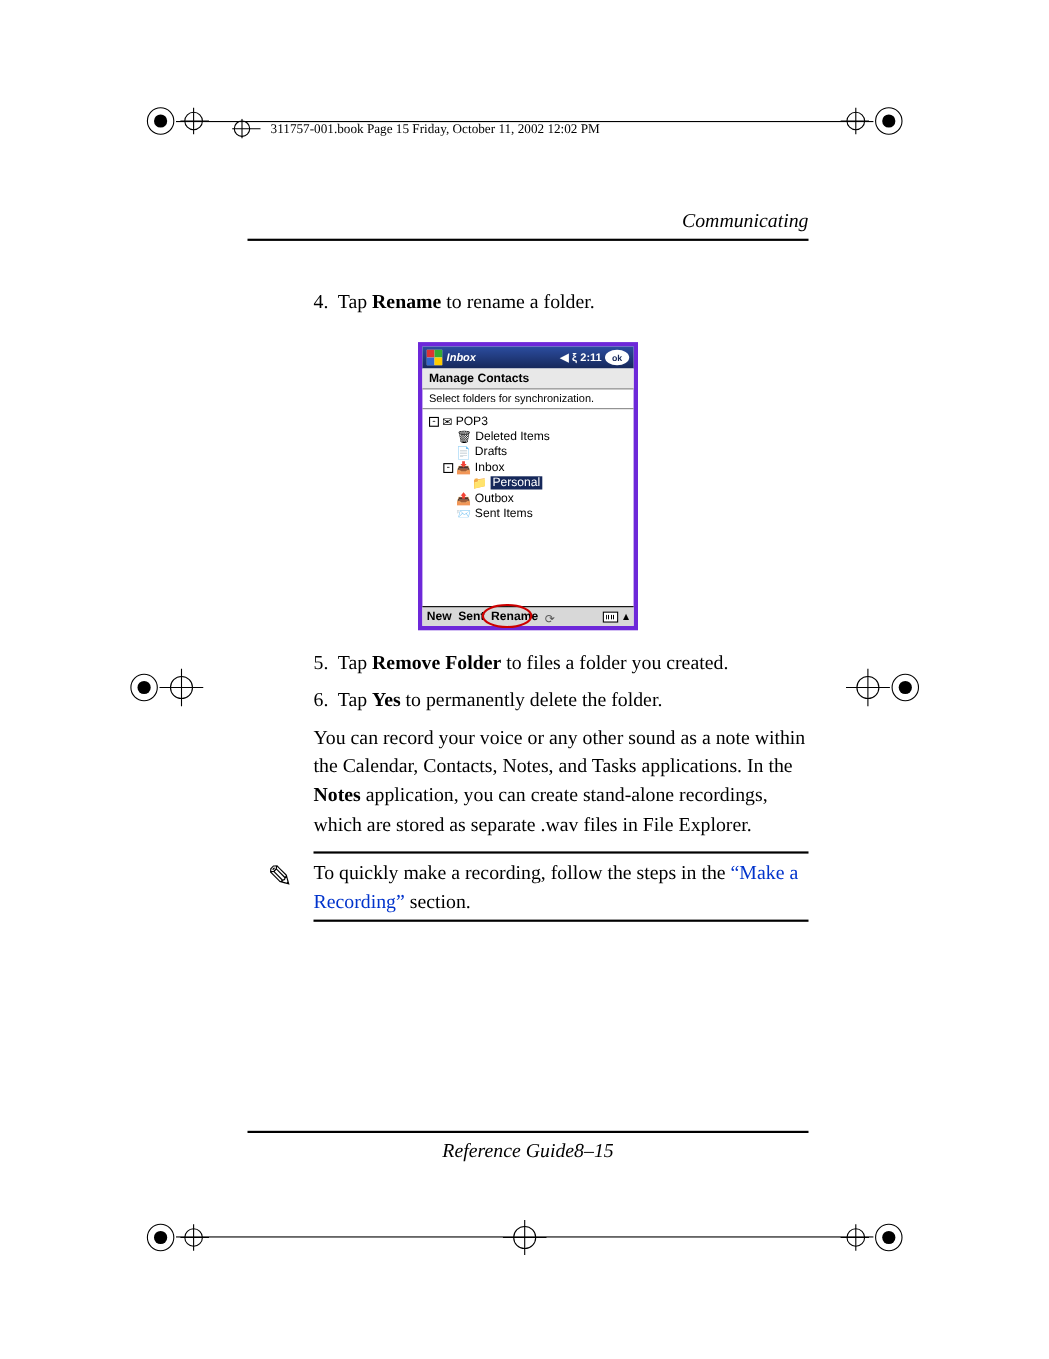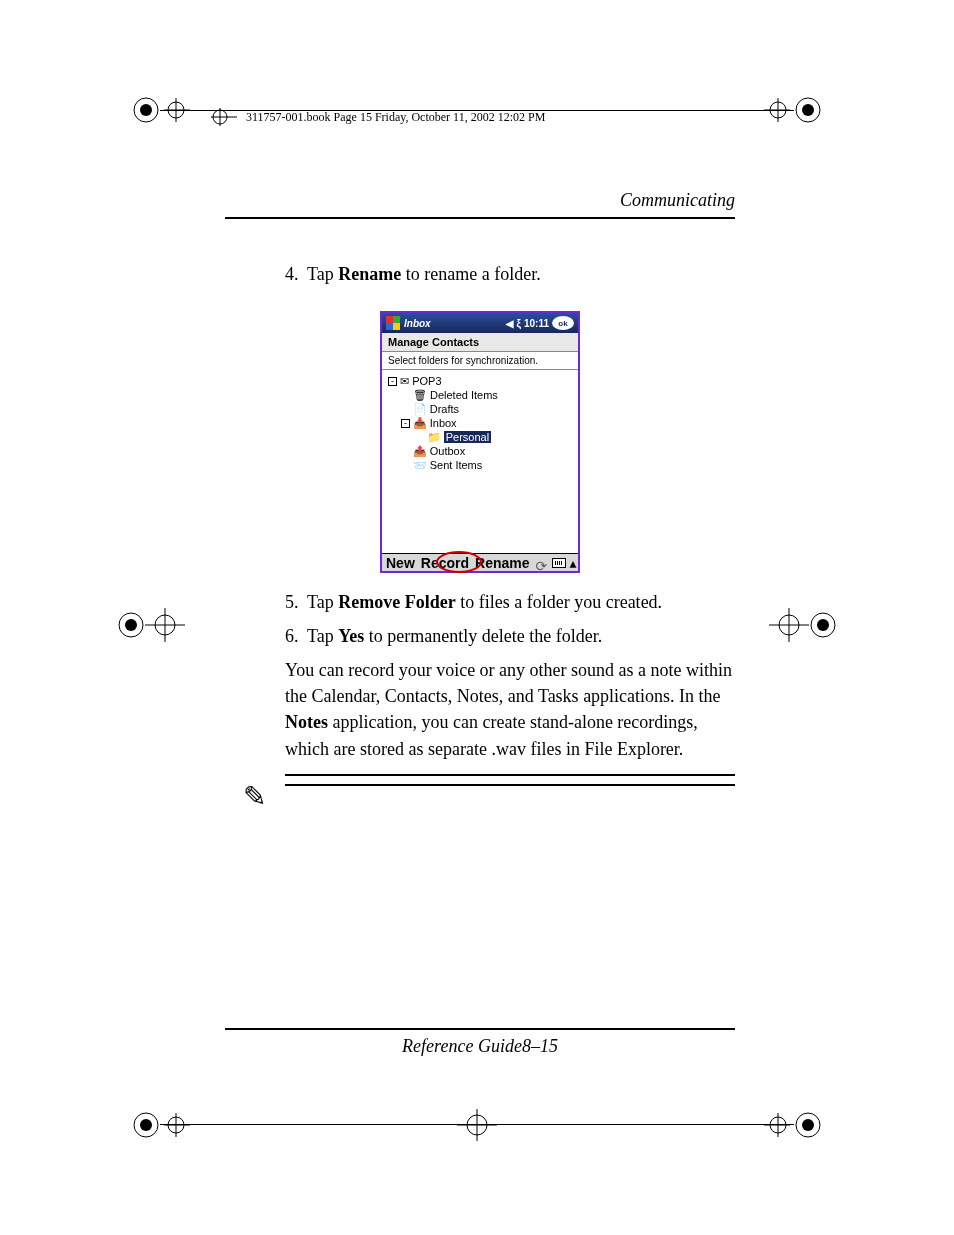--- a/index.html
+++ b/index.html
@@ -107,21 +107,21 @@
     border-top: 2px solid #000;
     padding-top: 6px;
   }
 
   
   .pda {
     width: 200px;
     height: 262px;
     margin: 24px auto 16px auto;
     background: #fff;
-    border: 2px solid #6d28d9;
+    border: 4px solid #6d28d9;
     font-family: Tahoma, Arial, sans-serif;
     font-size: 10px;
     color: #000;
     display: flex;
     flex-direction: column;
   }
   .pda-titlebar {
     background: linear-gradient(#2c4da0, #16285a);
     color: #fff;
     height: 20px;
@@ -163,21 +163,21 @@
   .pda-tree .sel { background:#16285a; color:#fff; padding:0 2px; }
   .pda-bottom {
     height: 18px;
     border-top: 1px solid #000;
     background: #d8d8d8;
     display:flex;
     align-items:center;
     padding: 0 4px;
     gap: 6px;
     position: relative;
-    font-size: 14px;
+    font-size: 11px;
   }
   .pda-bottom .rename-circle {
     position:absolute;
     left: 54px; top: -3px;
     width: 46px; height: 22px;
     border: 2px solid #c00;
     border-radius: 50%;
     pointer-events: none;
   }
   .pda-bottom .right { margin-left:auto; display:flex; gap:4px; align-items:center; }
@@ -280,21 +280,21 @@
       <span class="win-icon">
         <span style="background:#d33"></span>
           <span style="background:#3a3"></span>
           <span style="background:#36c"></span>
           <span style="background:#fc0"></span>
       </span>
       <span class="title">Inbox</span>
       <span class="status">
         <span>◀</span>
         <span>ξ</span>
-        <span>10:11</span>
+        <span>2:11</span>
         <span class="ok">ok</span>
       </span>
     </div>
     <div class="pda-sub">Manage Contacts</div>
     <div class="pda-hint">Select folders for synchronization.</div>
     <div class="pda-tree">
       <div class="row">
         <span class="box">-</span>
         <span>✉</span>
         <span>POP3</span>
@@ -326,21 +326,21 @@
         <span>Outbox</span>
       </div>
       <div class="row">
         <span class="sp" style="width:22px"></span>
         <span>📨</span>
         <span>Sent Items</span>
       </div>
     </div>
     <div class="pda-bottom">
       <span style="font-weight:bold">New</span>
-      <span style="font-weight:bold">Record</span>
+      <span style="font-weight:bold">Sent</span>
       <span style="font-weight:bold">Rename</span>
       <span class="tool-icon">⟳</span>
       <div class="rename-circle"></div>
       <span class="right">
         <span class="kbd-icon"></span>
         <span>▴</span>
       </span>
     </div>
   </div>
 
@@ -356,20 +356,23 @@
   </ol>
 
 
   <p class="body-para">
     <span>You can record your voice or any other sound as a note within the Calendar, Contacts, Notes, and Tasks applications. In the </span><b>Notes</b><span> application, you can create stand-alone recordings, which are stored as separate .wav files in File Explorer.</span>
   </p>
 
   <div class="note-block">
     <div class="note-rule-top"></div>
     <span class="note-icon">✎</span>
+    <p class="note-text">
+      <span>To quickly make a recording, follow the steps in the </span><a class="link">“Make a Recording”</a><span> section.</span>
+    </p>
     <div class="note-rule-bottom"></div>
   </div>
 
   <div class="page-footer">
     <span>Reference Guide</span>
     <span>8–15</span>
   </div>
 
 </div>
 

